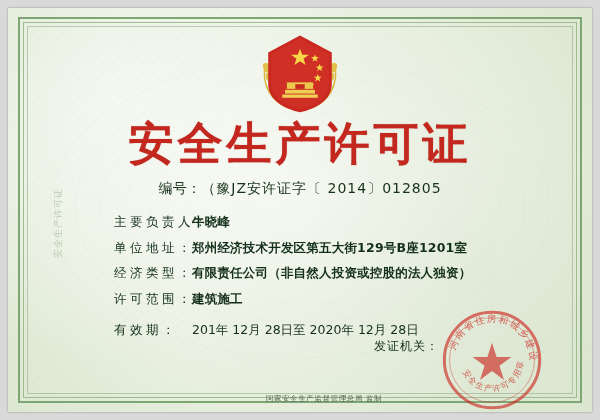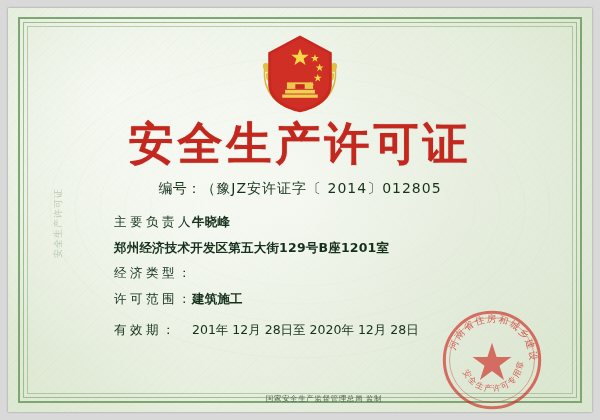--- a/index.html
+++ b/index.html
@@ -270,35 +270,38 @@
   <div class="serial">
     <span>编号：</span><span class="sn-num">（豫JZ安许证字〔 2014〕012805</span>
   </div>
 
   <div class="fields">
     <div class="row">
       <span class="lbl">主要负责人：</span>
       <span class="val bold">牛晓峰</span>
     </div>
     <div class="row">
+      <span class="lbl">单位地址：</span>
       <span class="val bold">郑州经济技术开发区第五大街129号B座1201室</span>
     </div>
     <div class="row">
       <span class="lbl">经济类型：</span>
+      <span class="val bold">有限责任公司（非自然人投资或控股的法人独资）</span>
     </div>
     <div class="row">
       <span class="lbl">许可范围：</span>
       <span class="val bold">建筑施工</span>
     </div>
   </div>
 
   <div class="valid-row">
     <span class="lbl">有效期：</span><span>201年  12月  28日至 2020年  12月  28日</span>
   </div>
 
+  <div class="issuer">发证机关：</div>
 
   <svg class="seal" viewBox="0 0 120 120">
     <defs>
       <path id="sealTop" d="M 16,60 A 44,44 0 0 1 104,60"></path>
       <path id="sealBottom" d="M 24,60 A 36,36 0 0 0 96,60"></path>
     </defs>
     <circle cx="60" cy="60" r="55" fill="none" stroke="#cc2a22" stroke-width="3.5" opacity="0.9"></circle>
     <circle cx="60" cy="60" r="49" fill="none" stroke="#cc2a22" stroke-width="1" opacity="0.6"></circle>
     <polygon points="60,40 65.3,56.4 82.5,56.4 68.6,66.6 73.9,83 60,72.8 46.1,83 51.4,66.6 37.5,56.4 54.7,56.4" fill="#cc2a22" opacity="0.9"></polygon>
     <text font-size="11" fill="#cc2a22" font-family="DejaVu Sans, sans-serif" letter-spacing="2">

